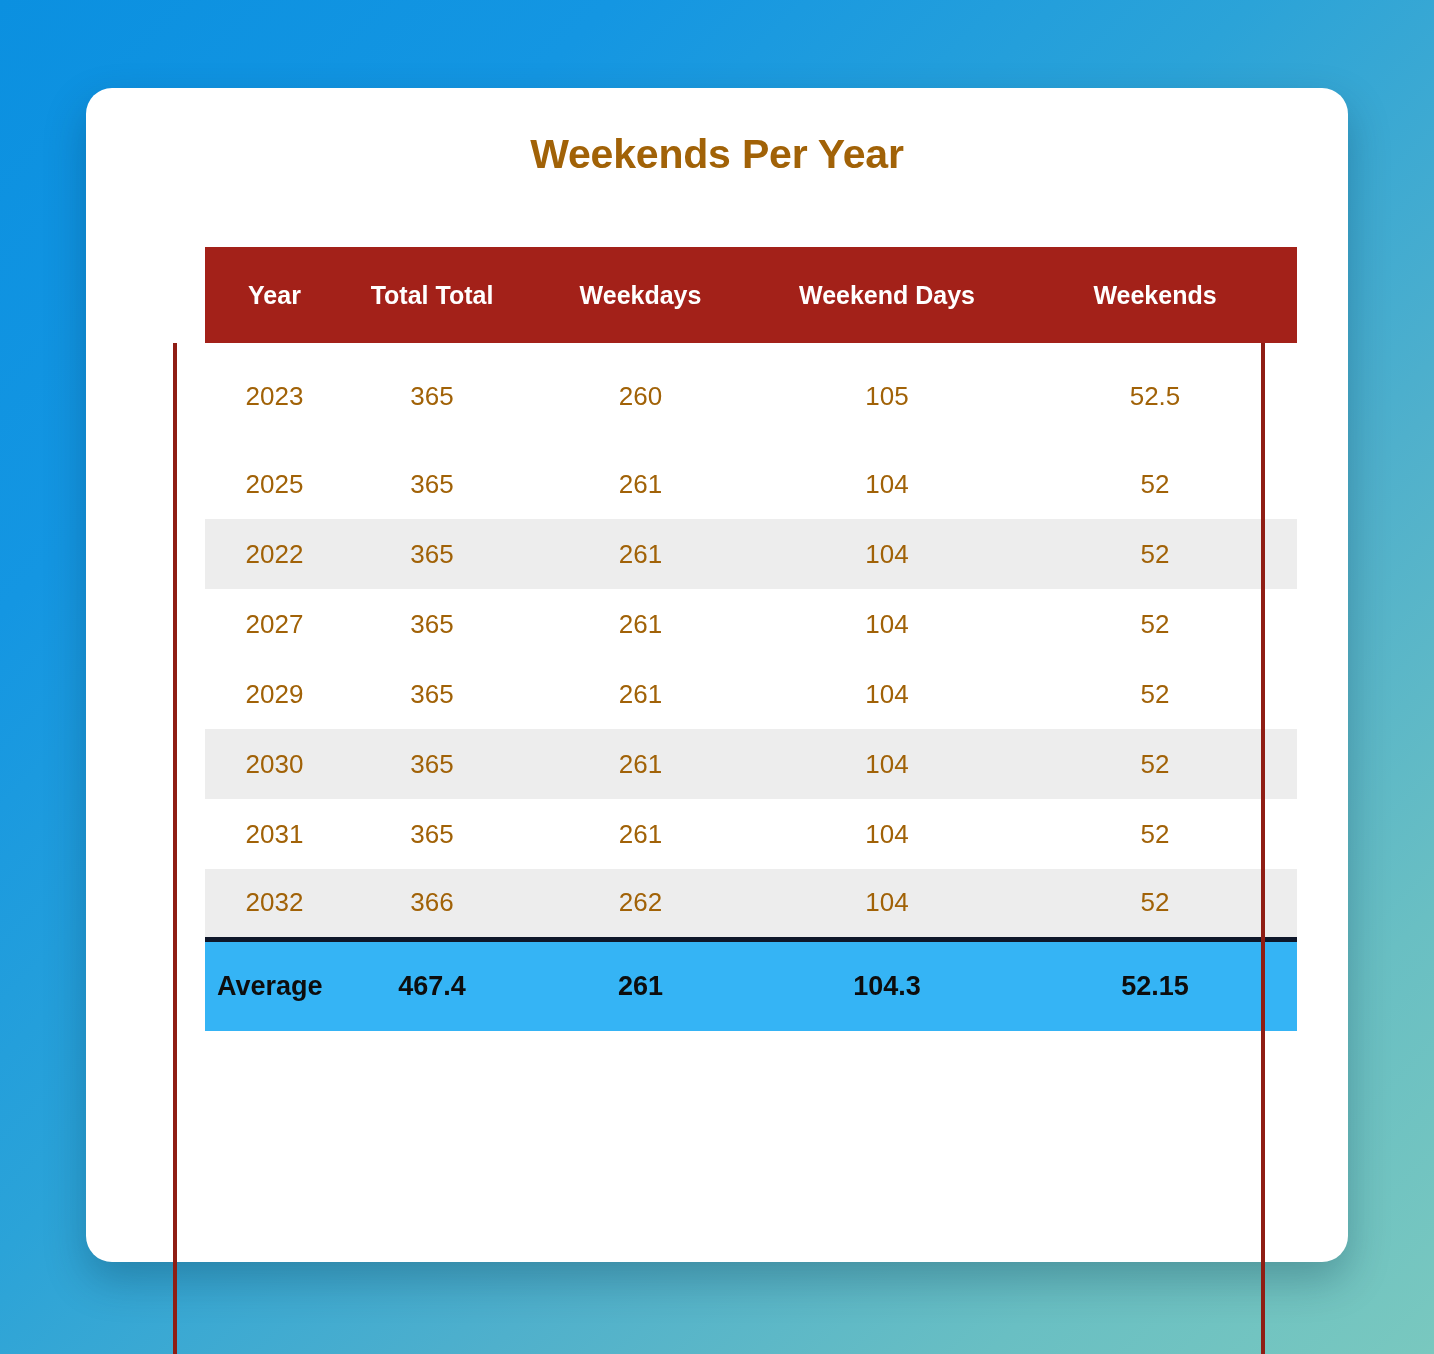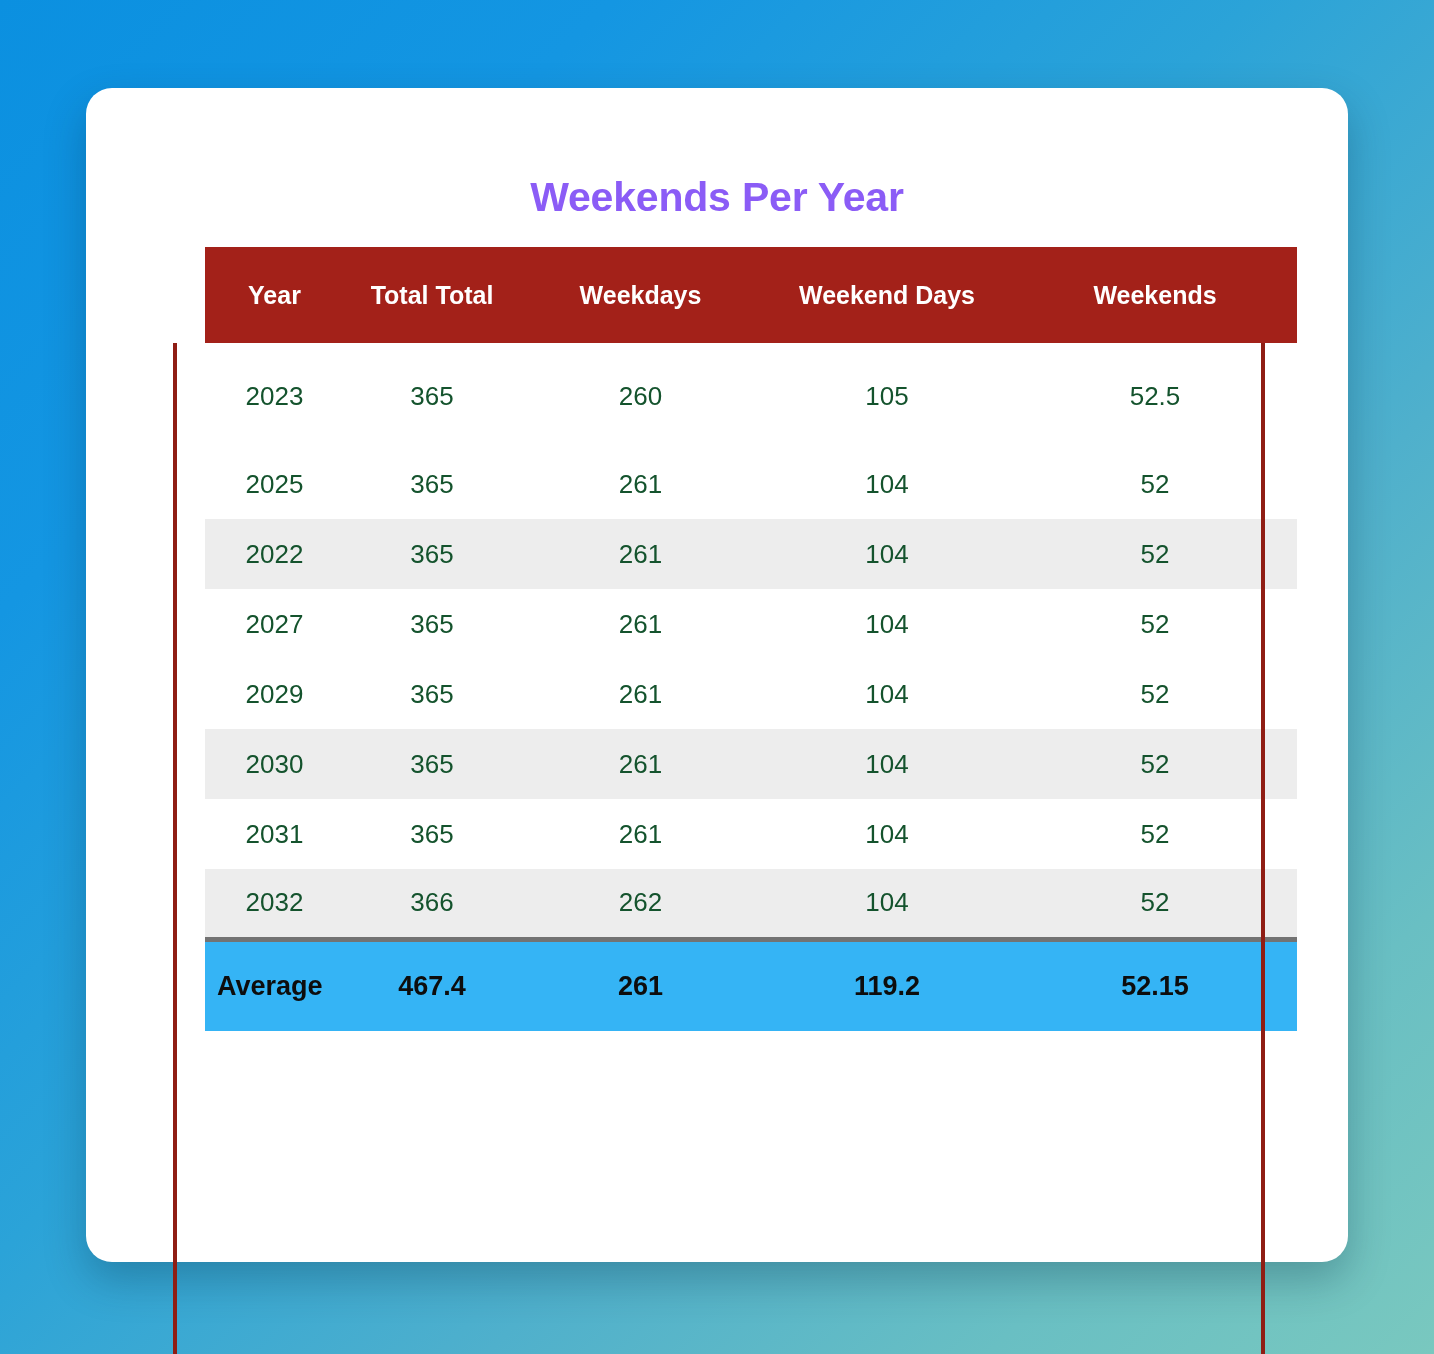--- a/index.html
+++ b/index.html
@@ -36,23 +36,23 @@
     height: 1174px;
     background: #ffffff;
     border-radius: 26px;
     box-shadow: 0 18px 42px rgba(0, 40, 60, 0.28);
   }
 
   .card-title {
     text-align: center;
     font-size: 41px;
     font-weight: bold;
-    color: #8b5cf6;
+    color: #a16207;
     letter-spacing: -0.2px;
-    padding-top: 86px;
+    padding-top: 43px;
   }
 
   .table-wrap {
     position: absolute;
     left: 87px;
     top: 159px;
     width: 1092px;
   }
 
   table.data-table {
@@ -68,21 +68,21 @@
     font-size: 25px;
     font-weight: bold;
     height: 96px;
     text-align: center;
     vertical-align: middle;
     border: none;
   }
 
   table.data-table tbody td {
     font-size: 26px;
-    color: #14532d;
+    color: #a16207;
     text-align: center;
     vertical-align: middle;
     height: 70px;
     border: none;
   }
 
   table.data-table tbody tr.first-row td {
     height: 106px;
   }
 
@@ -108,21 +108,21 @@
   }
 
   table.data-table tfoot tr td {
     background: #35b4f5;
     color: #0d0d0d;
     font-size: 27px;
     font-weight: bold;
     height: 92px;
     text-align: center;
     vertical-align: middle;
-    border-top: 5px solid #737373;
+    border-top: 5px solid #0f172a;
   }
 
   table.data-table tfoot tr td.label-cell {
     text-align: left;
     padding-left: 12px;
   }
 
   
   col.c-year      { width: 139px; }
   col.c-total     { width: 176px; }
@@ -212,21 +212,21 @@
             <td>262</td>
             <td>104</td>
             <td>52</td>
           </tr>
         </tbody>
         <tfoot>
           <tr>
             <td class="label-cell">Average</td>
             <td>467.4</td>
             <td>261</td>
-            <td>119.2</td>
+            <td>104.3</td>
             <td>52.15</td>
           </tr>
         </tfoot>
       </table>
       <div class="table-body-frame"></div>
     </div>
 
   </div>
 </div>
 

